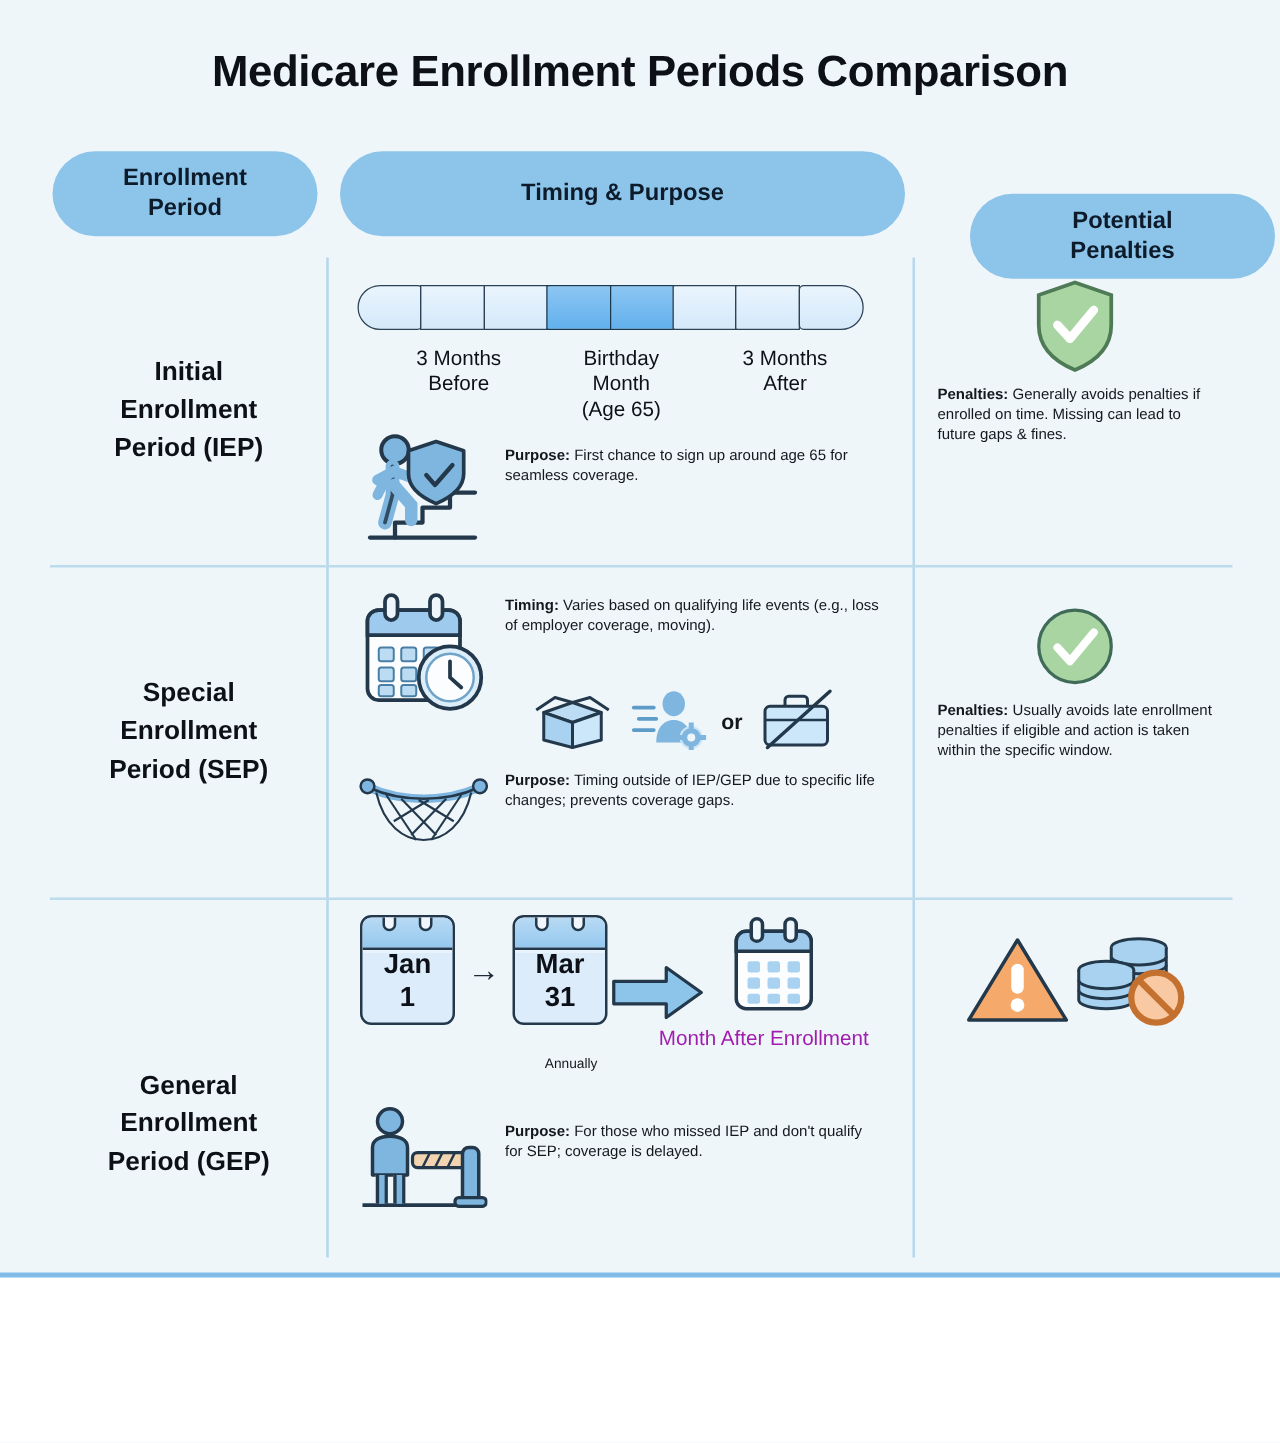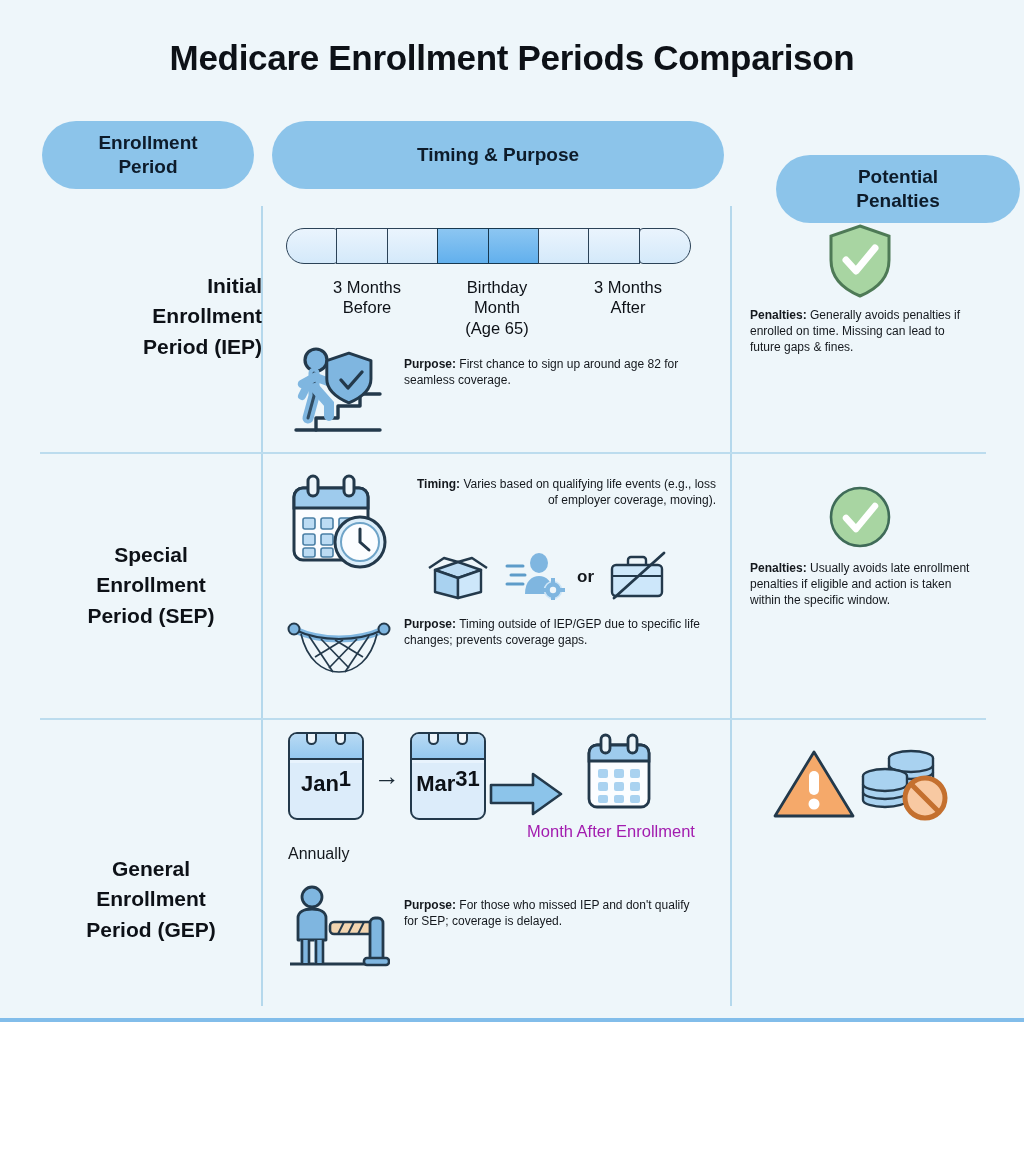--- a/index.html
+++ b/index.html
@@ -46,21 +46,21 @@
   .hline { position: absolute; left: 40px; width: 946px; height: 1.6px; background: #bcdcee; }
   #hline-1 { top: 452px; }
   #hline-2 { top: 718px; }
 
   
   .row-label {
     position: absolute; left: 40px; width: 222px;
     text-align: center;
     font-size: 21px; font-weight: 700; line-height: 1.45; color: #0d1117;
   }
-  #label-iep { top: 271px; text-align: right; }
+  #label-iep { top: 283px; }
   #label-sep { top: 540px; }
   #label-gep { top: 810px; margin-top: 44px; }
 
   
   .para { font-size: 12px; line-height: 1.33; color: #14181d; }
   .para b { font-weight: 700; }
 
   
   #iep-timeline { position: absolute; left: 286px; top: 228px; display: flex; align-items: center; }
   .seg {
@@ -80,46 +80,46 @@
   }
   #tl-cap-before { left: 292px; top: 277px; width: 150px; }
   #tl-cap-birth  { left: 423px; top: 277px; width: 148px; }
   #tl-cap-after  { left: 556px; top: 277px; width: 144px; }
 
   #iep-purpose { position: absolute; left: 404px; top: 357px; width: 310px; }
   #iep-walker { position: absolute; left: 288px; top: 344px; }
 
   
   #sep-cal { position: absolute; left: 288px; top: 474px; }
-  #sep-timing { position: absolute; left: 404px; top: 477px; width: 312px; text-align: right; }
+  #sep-timing { position: absolute; left: 404px; top: 477px; width: 312px; }
   #sep-icons { position: absolute; left: 425px; top: 550px; display: flex; align-items: center; gap: 12px; }
   #sep-or { font-size: 17px; font-weight: 700; color: #14181d; }
   #sep-net { position: absolute; left: 287px; top: 616px; }
   #sep-purpose { position: absolute; left: 404px; top: 617px; width: 316px; }
 
   
   #gep-dates { position: absolute; left: 288px; top: 732px; display: flex; align-items: center; }
   .cal-date {
     position: relative; width: 76px; height: 88px;
     border: 2.2px solid #23394b; border-radius: 9px;
     background: linear-gradient(#e8f3fd 0 34%, #dcecfa 34% 100%);
-    display: flex; flex-direction: row; align-items: center; justify-content: center;
+    display: flex; flex-direction: column; align-items: center; justify-content: center;
     font-weight: 700; color: #0d1117; line-height: 1.0; overflow: hidden;
   }
   .cal-date .band { position: absolute; left: 0; top: 0; width: 100%; height: 26px;
     background: linear-gradient(#b8daf4, #95c8ef); border-bottom: 2.2px solid #23394b; }
   .cal-date .ring { position: absolute; top: -8px; width: 11px; height: 19px; border-radius: 6px;
     background: #f0f6fb; border: 2.2px solid #23394b; }
   .cal-date .ring.l { left: 16px; }
   .cal-date .ring.r { right: 16px; }
   .cal-date .m { position: relative; font-size: 22px; margin-top: 16px; }
   .cal-date .d { position: relative; font-size: 22px; margin-top: 5px; }
   .date-arrow { font-size: 26px; color: #1b2a36; margin: 0 10px; }
-  #gep-annually { position: absolute; left: 288px; top: 845px; width: 190px; text-align: left;
-    font-size: 16px; color: #14181d; }
+  #gep-annually { position: absolute; left: 288px; top: 845px; width: 190px; text-align: right;
+    font-size: 11px; color: #14181d; }
   #gep-big-arrow { position: absolute; left: 489px; top: 770px; }
   #gep-grid-cal { position: absolute; left: 583px; top: 733px; }
   #gep-coverage { position: absolute; left: 498px; top: 820px; width: 226px; text-align: center; }
   #gep-coverage .cs-title { font-size: 17.5px; font-weight: 700; color: #0d1117; }
   #gep-coverage .cs-sub { font-size: 16.5px; color: #a21caf; margin-top: 2px; }
   #gep-person { position: absolute; left: 286px; top: 884px; }
   #gep-purpose { position: absolute; left: 404px; top: 898px; width: 302px; }
 
   
   .pen-icon-wrap { position: absolute; display: flex; align-items: center; justify-content: center; }
@@ -204,21 +204,21 @@
       <path d="M26 29 L26 52 L20 74" fill="none" stroke="#23394b" stroke-width="3" stroke-linecap="round" opacity="0.85" fill-opacity="0"></path>
       <path d="M27 44 L41 60 L41 72" fill="none" stroke="#7fb6e0" stroke-width="10" stroke-linecap="round"></path>
       <path d="M14 40 L27 33 L46 40" fill="none" stroke="#7fb6e0" stroke-width="8.5" stroke-linecap="round"></path>
       <path d="M22 36 L14 52" fill="none" stroke="#7fb6e0" stroke-width="8" stroke-linecap="round"></path>
       <path d="M64 10 L88 18 V38 C88 50 78 58 64 64 C50 58 40 50 40 38 V18 Z" transform="translate(2,0) scale(0.92)" fill="#7fb6e0" stroke="#23394b" stroke-width="3.2" stroke-linejoin="round"></path>
       <path d="M53 36 L60 44 L74 28" fill="none" stroke="#23394b" stroke-width="3.4" stroke-linecap="round" stroke-linejoin="round"></path>
     </svg>
   </div>
 
   <div class="para" id="iep-purpose">
-    <b>Purpose:</b><span> First chance to sign up around age 82 for seamless coverage.</span>
+    <b>Purpose:</b><span> First chance to sign up around age 65 for seamless coverage.</span>
   </div>
 
   <div class="pen-icon-wrap" id="pen-icon-1">
     <svg width="70" height="78" viewBox="0 0 70 78">
       <path d="M35 4 L64 14 V38 C64 56 52 67 35 74 C18 67 6 56 6 38 V14 Z" fill="#a8d5a2" stroke="#4e7a56" stroke-width="3"></path>
       <path d="M21 38 L31 49 L50 26" fill="none" stroke="#ffffff" stroke-width="7" stroke-linecap="round" stroke-linejoin="round"></path>
     </svg>
   </div>
   <div class="para pen-text" id="pen-text-1">
     <b>Penalties:</b><span> Generally avoids penalties if enrolled on time. Missing can lead to future gaps &amp; fines.</span>

